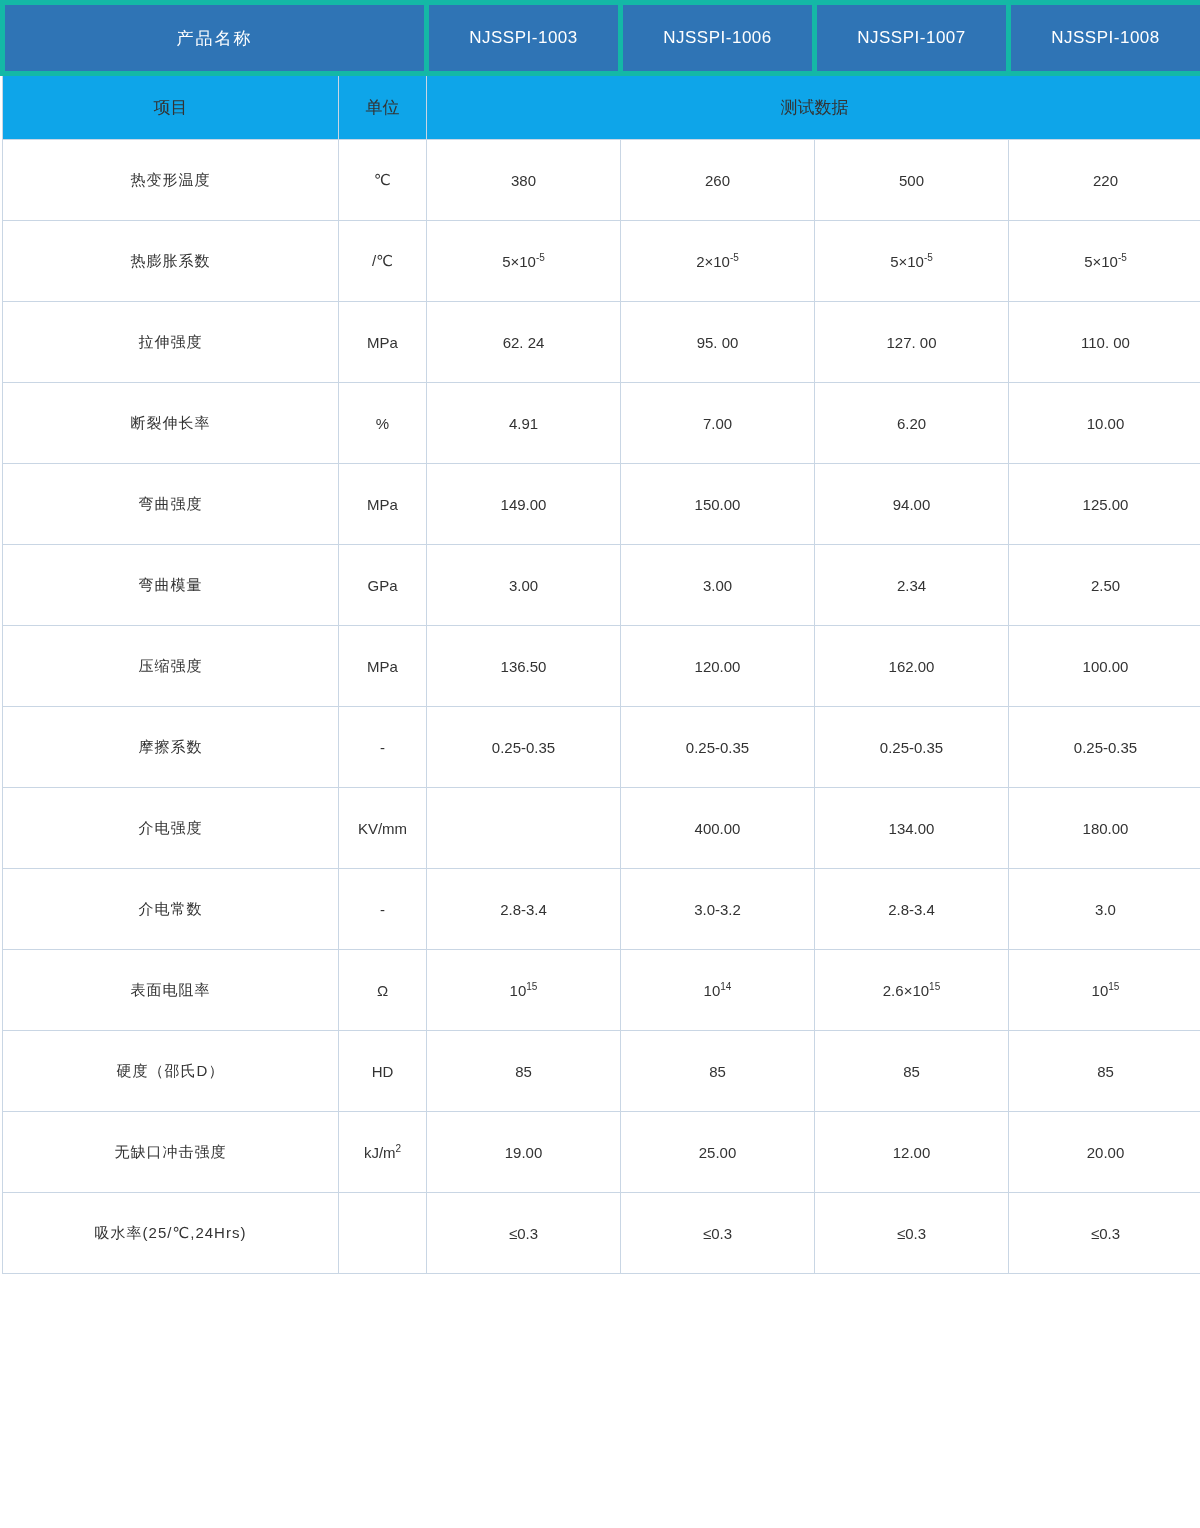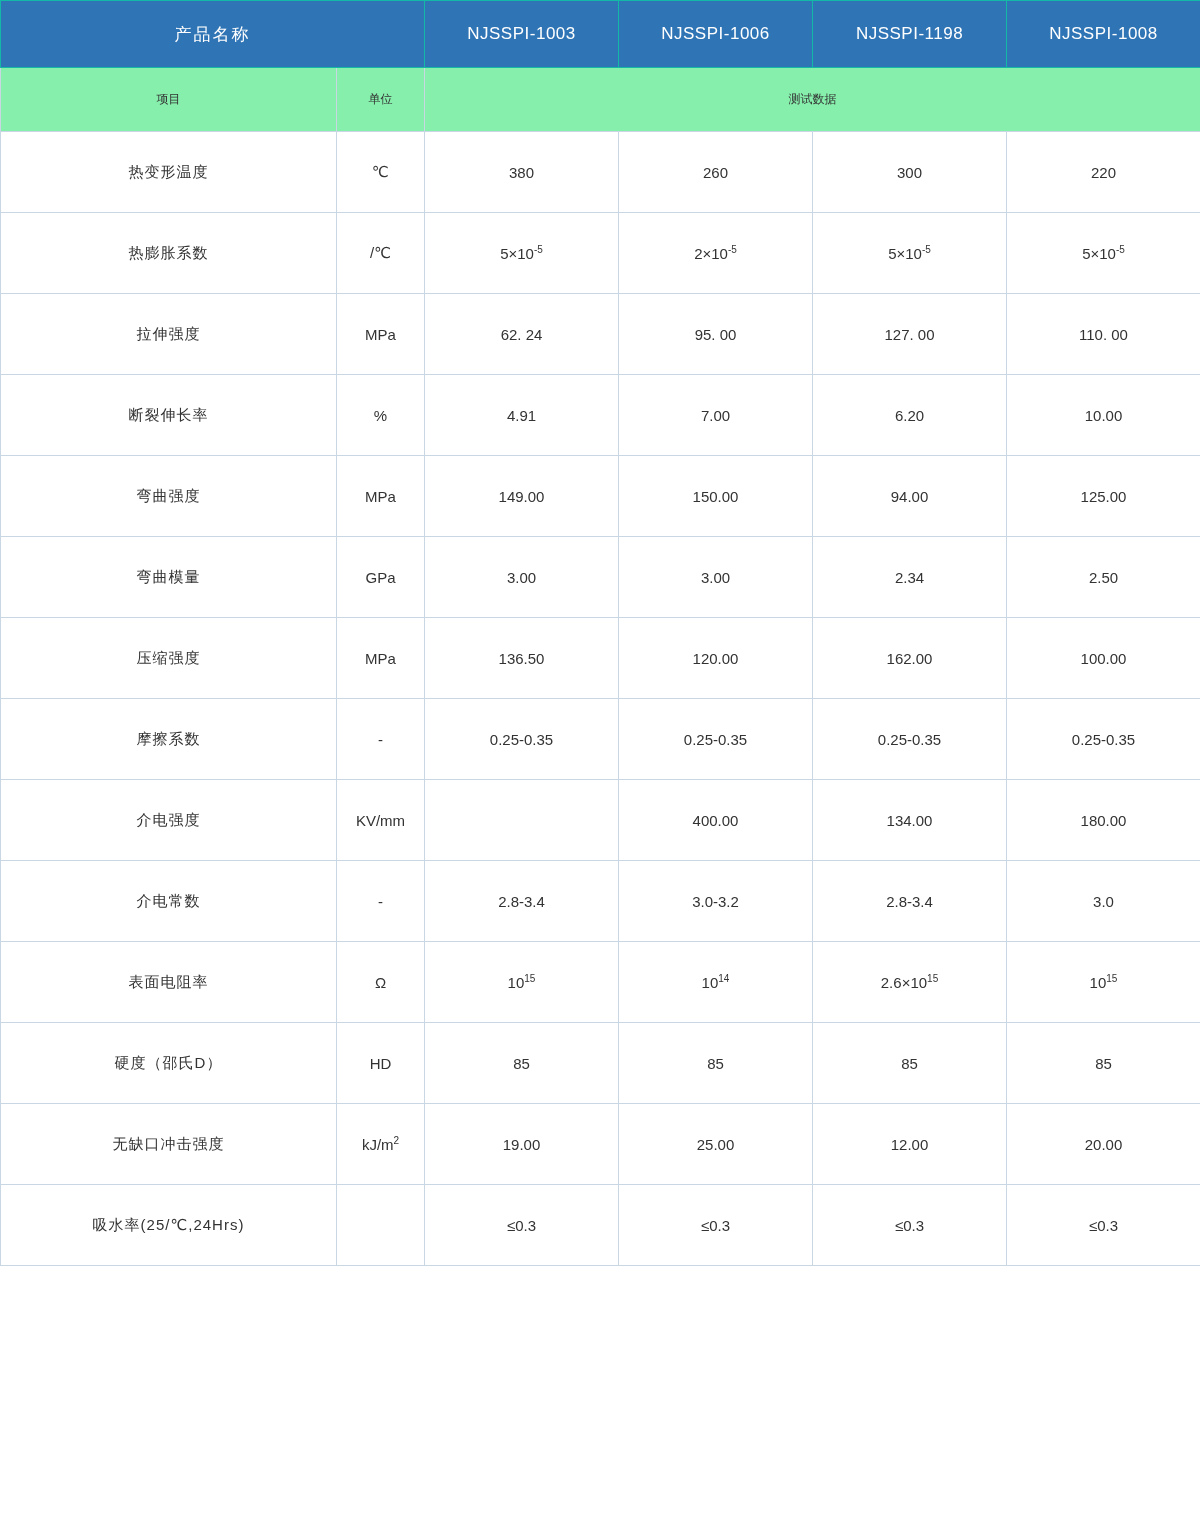--- a/index.html
+++ b/index.html
@@ -34,32 +34,32 @@
   col.c-data    { width: 194px; }
   col.c-data2   { width: 194px; }
   col.c-data3   { width: 194px; }
   col.c-data4   { width: 194px; }
 
   thead tr.head-row th {
     background: #2f74b5;
     color: #ffffff;
     height: 66px;
     font-size: 17px;
-    border: 1px solid #14b8a6;
+    border: 5px solid #14b8a6;
     letter-spacing: 0.5px;
   }
   thead tr.head-row th.prodname {
     font-size: 17px;
     letter-spacing: 2px;
   }
   tr.sub-head td {
     height: 63px;
-    font-size: 12px;
+    font-size: 17px;
     color: #333333;
-    background: #86efac;
+    background: #0ea5e9;
   }
   tr.data-row td {
     height: 80px;
     font-size: 15px;
   }
   td.item-cell {
     font-size: 16px;
     letter-spacing: 1px;
   }
   td.unit-cell {
@@ -82,37 +82,37 @@
     <col class="c-data">
     <col class="c-data2">
     <col class="c-data3">
     <col class="c-data4">
   </colgroup>
   <thead>
     <tr class="head-row">
       <th class="prodname" colspan="2">产品名称</th>
       <th>NJSSPI-1003</th>
       <th>NJSSPI-1006</th>
-      <th>NJSSPI-1198</th>
+      <th>NJSSPI-1007</th>
       <th>NJSSPI-1008</th>
     </tr>
   </thead>
   <tbody>
     <tr class="sub-head">
       <td>项目</td>
       <td>单位</td>
       <td colspan="4">测试数据</td>
     </tr>
 
       <tr class="data-row">
         <td class="item-cell">热变形温度</td>
         <td class="unit-cell">℃</td>
         <td class="value-cell">380</td>
         <td class="value-cell">260</td>
-        <td class="value-cell">300</td>
+        <td class="value-cell">500</td>
         <td class="value-cell">220</td>
       </tr>
       <tr class="data-row">
         <td class="item-cell">热膨胀系数</td>
         <td class="unit-cell">/℃</td>
         <td class="value-cell">5×10<sup>-5</sup></td>
         <td class="value-cell">2×10<sup>-5</sup></td>
         <td class="value-cell">5×10<sup>-5</sup></td>
         <td class="value-cell">5×10<sup>-5</sup></td>
       </tr>

